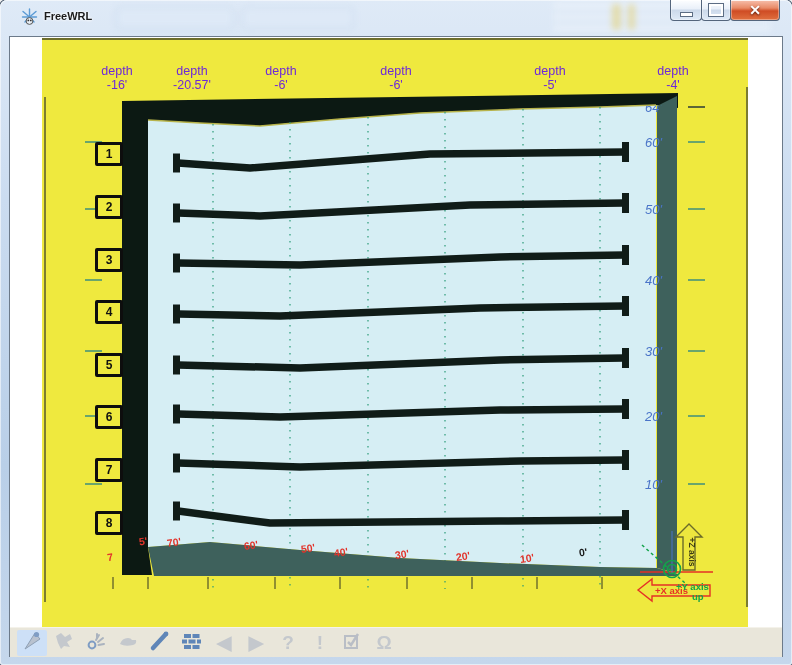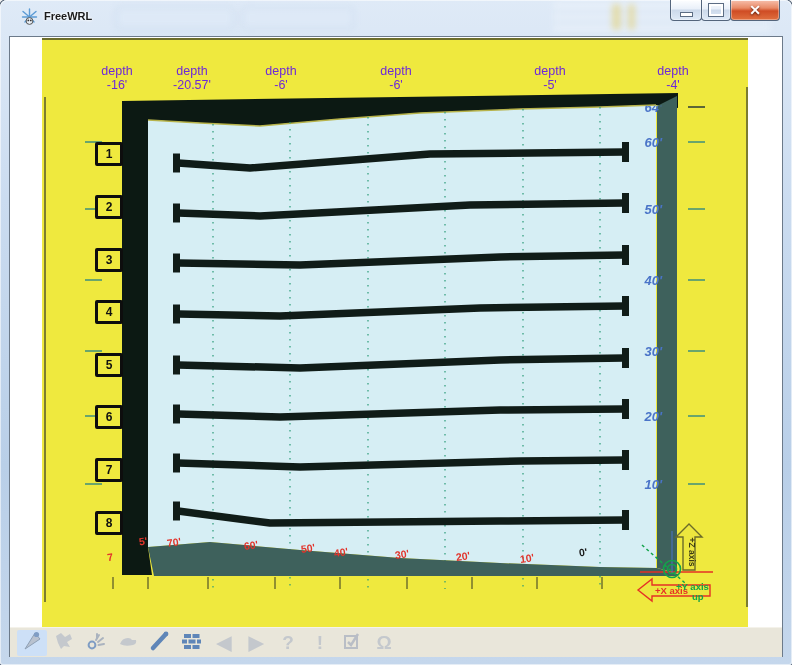--- a/index.html
+++ b/index.html
@@ -22,21 +22,21 @@
   .glyph-max{display:block;width:10px;height:8px;border:2px solid #fff;outline:1px solid #5c6d84;background:transparent;}
   .glyph-x{color:#fff;font-weight:bold;font-size:14px;line-height:14px;text-shadow:0 1px 2px rgba(70,20,5,.9);}
   
   .client{position:absolute;left:9px;top:36px;right:9px;bottom:8px;background:#ffffff;border:1px solid #6c7a8a;border-bottom:none;box-sizing:border-box;}
   .canvas{position:absolute;left:32px;top:1px;width:706px;height:589px;background:#efe93e;border-top:2px solid #6e6e2b;box-sizing:border-box;}
   .canvas svg{position:absolute;left:0;top:0;}
   .overlay{position:absolute;left:0;top:0;width:100%;height:100%;pointer-events:none;}
   .depth-label{position:absolute;transform:translateX(-50%);text-align:center;color:#6d28d9;font-weight:normal;font-size:12.5px;line-height:14px;white-space:nowrap;}
   .row-marker{position:absolute;left:53px;width:22px;height:18px;border:3px solid #0d0d0d;border-radius:2px;
     background:#efe93e;color:#111;font-weight:bold;font-size:12px;line-height:18px;text-align:center;transform:translateY(-50%);}
-  .blue-label{position:absolute;color:#4a74c8;font-style:italic;font-size:13px;white-space:nowrap;transform:translate(-100%,-50%);font-weight:bold;}
+  .blue-label{position:absolute;color:#4a74c8;font-style:italic;font-size:13px;white-space:nowrap;transform:translate(-100%,-50%);}
   .blue-label.clipped{clip-path:inset(42% 0 0 0);}
   .red-label{position:absolute;font-weight:bold;font-size:10.5px;white-space:nowrap;transform:translate(-50%,-50%) rotate(-8deg);}
   
   .toolbar{position:absolute;left:0;right:0;bottom:0;height:30px;background:#e9e6da;border-top:1px solid #f4f2ea;
     display:flex;align-items:center;padding-left:7px;box-sizing:border-box;}
   .tool{width:30px;height:26px;display:flex;align-items:center;justify-content:center;margin-right:2px;border-radius:2px;}
   .tool.active{background:#cde0f7;}
   .tool .tglyph{font-size:19px;font-weight:bold;color:#c4c8cd;line-height:20px;}
 </style>
 </head>

